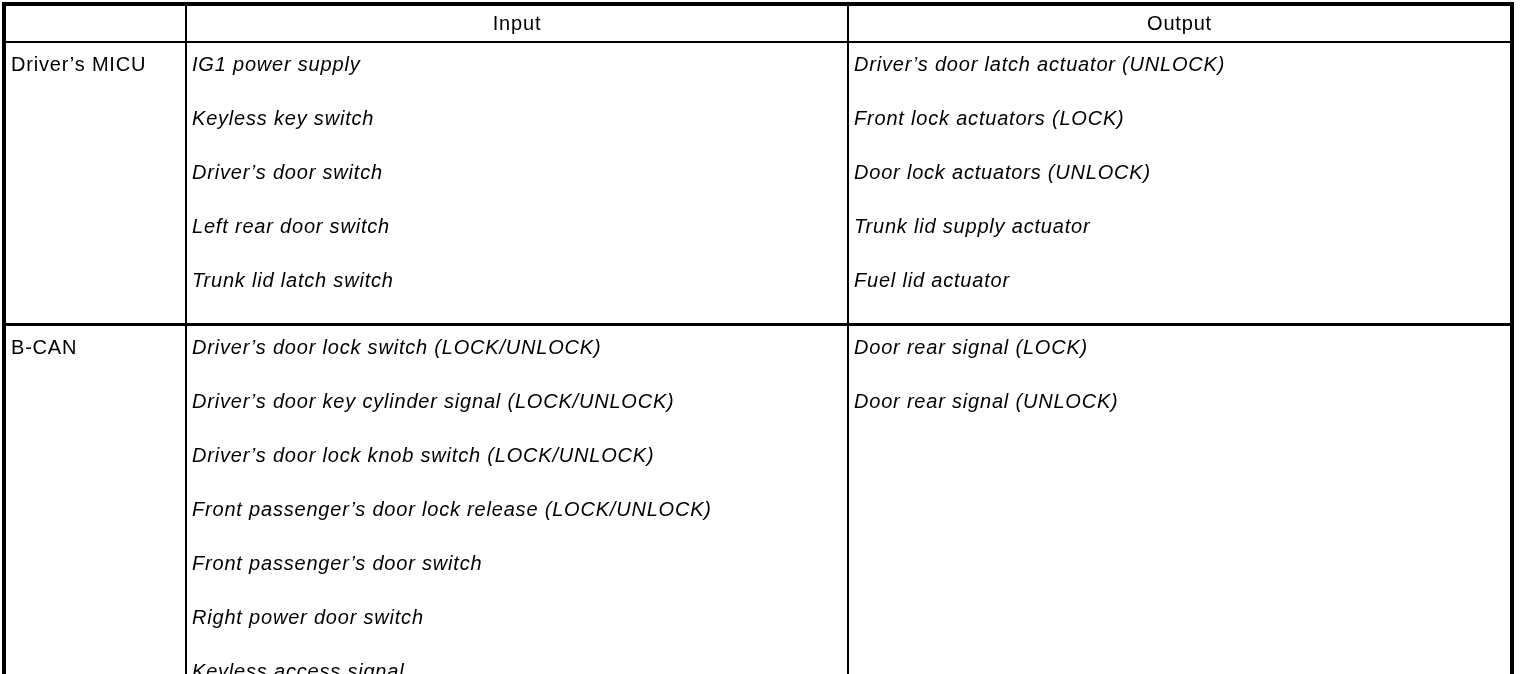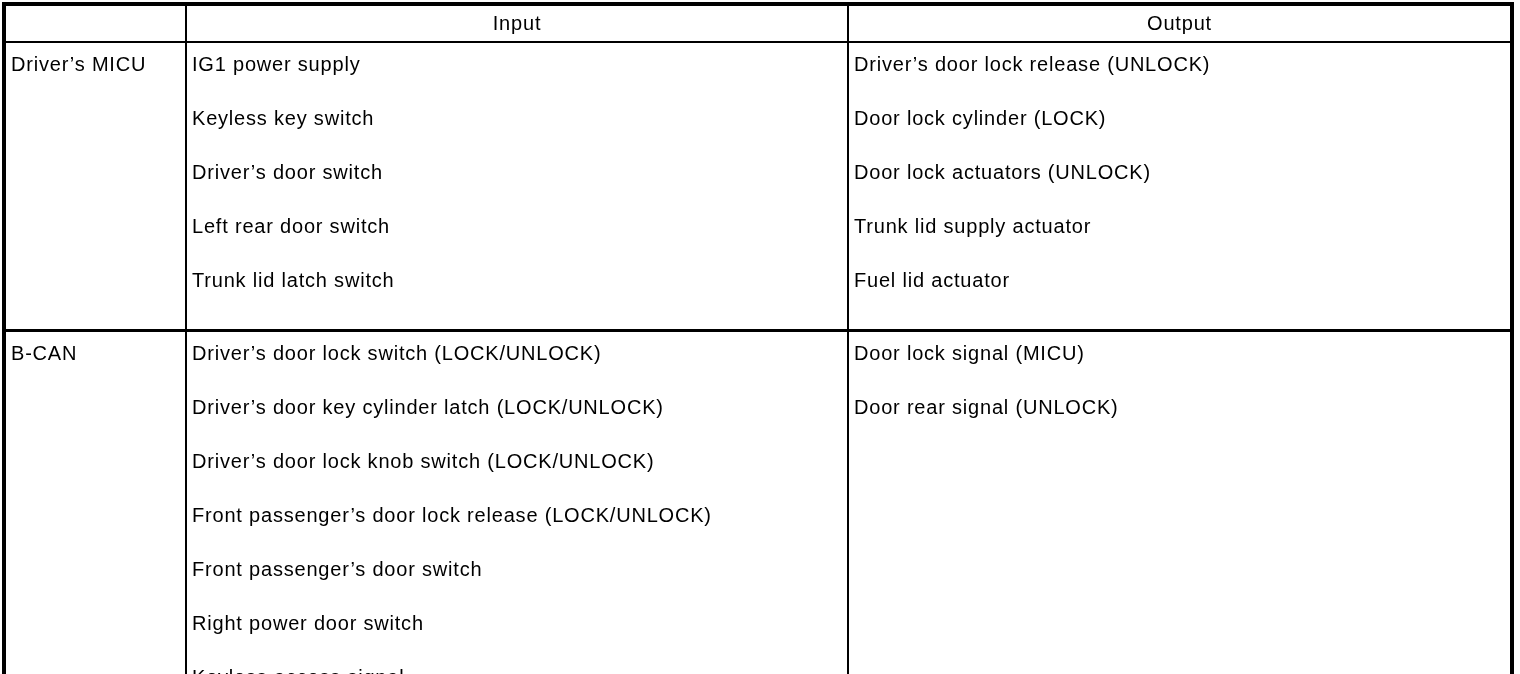--- a/index.html
+++ b/index.html
@@ -51,21 +51,22 @@
   }
   tr.row-bcan td {
     height: 368px;
   }
   .source-cell {
     padding: 10px 20px 0 5px;
     line-height: 22px;
     white-space: nowrap;
   }
   .cell-list {
-    padding: 10px 6px 6px 5px;
+    padding: 10px 6px 0 5px;
+    font-style: italic;
   }
   .item {
     height: 54px;
     line-height: 22px;
     white-space: nowrap;
     overflow: hidden;
   }
 </style>
 </head>
 <body>
@@ -93,45 +94,45 @@
           <div class="cell-list">
               <div class="item">IG1 power supply</div>
               <div class="item">Keyless key switch</div>
               <div class="item">Driver’s door switch</div>
               <div class="item">Left rear door switch</div>
               <div class="item">Trunk lid latch switch</div>
             </div>
         </td>
         <td>
           <div class="cell-list">
-              <div class="item">Driver’s door lock release (UNLOCK)</div>
-              <div class="item">Door lock cylinder (LOCK)</div>
+              <div class="item">Driver’s door latch actuator (UNLOCK)</div>
+              <div class="item">Front lock actuators (LOCK)</div>
               <div class="item">Door lock actuators (UNLOCK)</div>
               <div class="item">Trunk lid supply actuator</div>
               <div class="item">Fuel lid actuator</div>
             </div>
         </td>
       </tr>
       <tr class="row-bcan">
         <td>
           <div class="source-cell">B-CAN</div>
         </td>
         <td>
           <div class="cell-list">
               <div class="item">Driver’s door lock switch (LOCK/UNLOCK)</div>
-              <div class="item">Driver’s door key cylinder latch (LOCK/UNLOCK)</div>
+              <div class="item">Driver’s door key cylinder signal (LOCK/UNLOCK)</div>
               <div class="item">Driver’s door lock knob switch (LOCK/UNLOCK)</div>
               <div class="item">Front passenger’s door lock release (LOCK/UNLOCK)</div>
               <div class="item">Front passenger’s door switch</div>
               <div class="item">Right power door switch</div>
               <div class="item">Keyless access signal</div>
             </div>
         </td>
         <td>
           <div class="cell-list">
-              <div class="item">Door lock signal (MICU)</div>
+              <div class="item">Door rear signal (LOCK)</div>
               <div class="item">Door rear signal (UNLOCK)</div>
             </div>
         </td>
       </tr>
     </tbody>
   </table>
 </div>
 
 </body></html>

